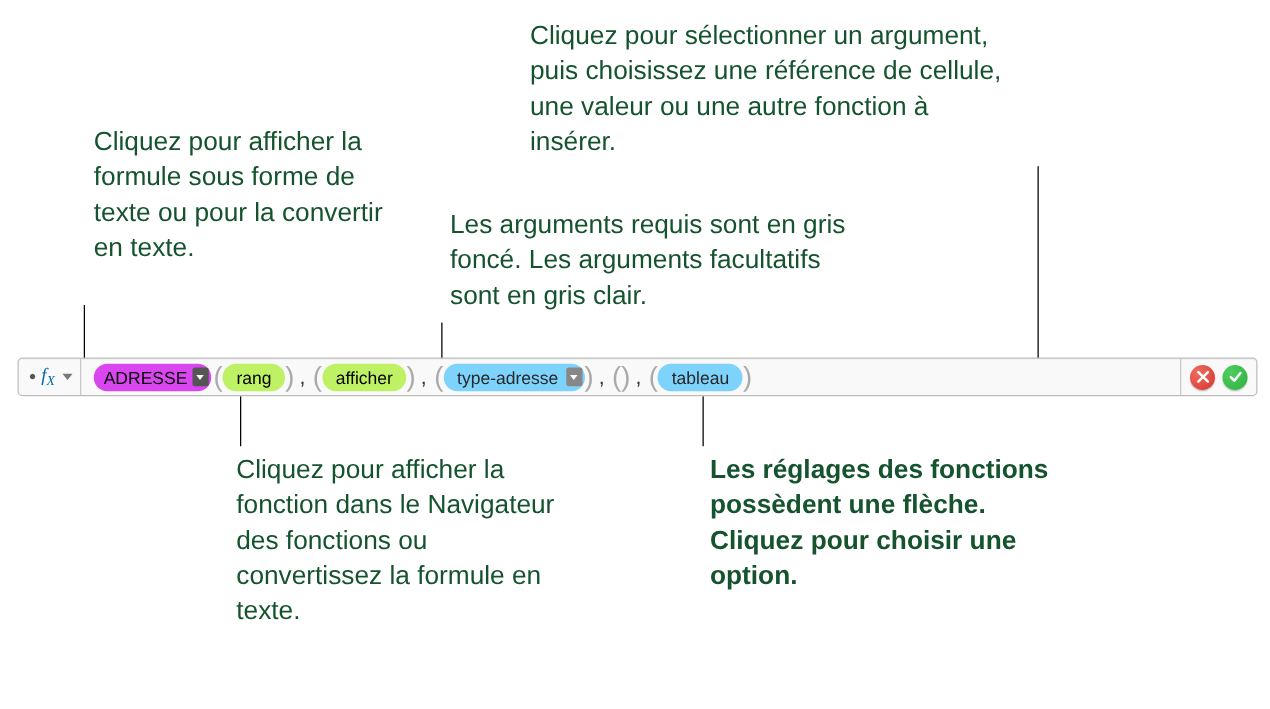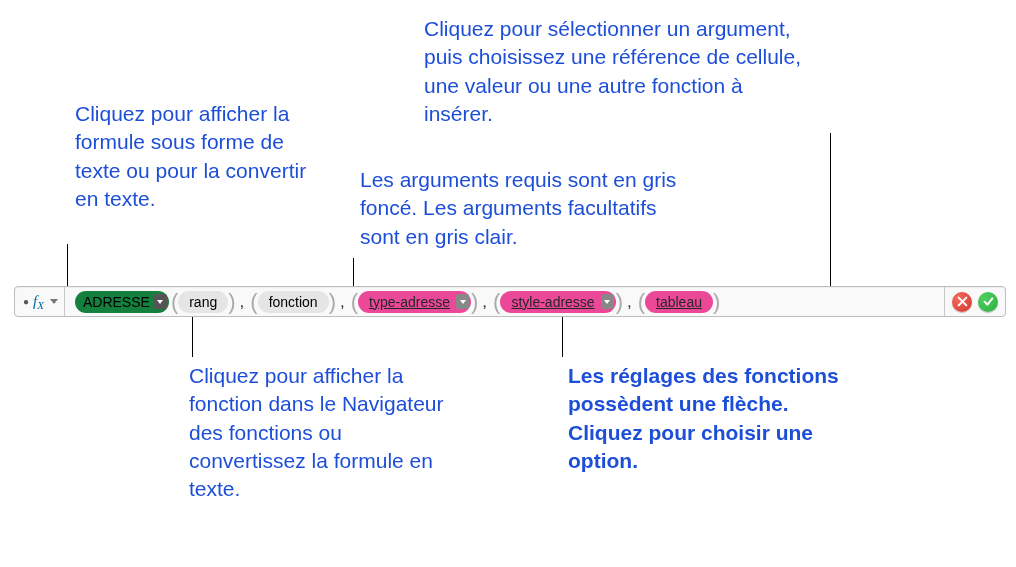--- a/index.html
+++ b/index.html
@@ -12,21 +12,21 @@
       background: #ffffff;
       width: 1016px;
       height: 567px;
       position: relative;
       overflow: hidden;
     }
     .callout {
       position: absolute;
       font-size: 21px;
       line-height: 1.35;
-      color: #1d4ed8;
+      color: #14532d;
       font-weight: 400;
     }
     .callout-line {
       position: absolute;
       background: #000;
     }
     .formula-bar {
       position: absolute;
       left: 14px;
       right: 10px;
@@ -87,21 +87,21 @@
       display: inline-flex;
       align-items: center;
       height: 22px;
       border-radius: 11px;
       padding: 0 11px;
       font-size: 14px;
       color: #000;
       background: #e0e0e0;
     }
     .token.func {
-      background: #15803d;
+      background: #d946ef;
       border: none;
       padding-right: 2px;
       padding-left: 8px;
     }
     .token.func .badge {
       width: 13px;
       height: 15px;
       background: #555;
       border-radius: 2px;
       margin-left: 4px;
@@ -110,27 +110,26 @@
       justify-content: center;
     }
     .token.func .badge .tri {
       width: 0;
       height: 0;
       border-left: 3px solid transparent;
       border-right: 3px solid transparent;
       border-top: 4px solid #fff;
     }
     .token.required {
-      background: #e5e5e5;
+      background: #bef264;
       color: #000;
     }
     .token.optional {
-      background: #ec4899;
+      background: #7dd3fc;
       color: #272727;
-      text-decoration: underline;
     }
     .token.with-dropdown {
       padding-right: 2px;
     }
     .token .badge2 {
       width: 13px;
       height: 15px;
       background: #777;
       border-radius: 2px;
       margin-left: 6px;
@@ -235,45 +234,39 @@
 
     <span class="paren-group">
       <span class="paren">(</span>
       <span class="token required">rang</span>
       <span class="paren">)</span>
     </span>
     <span class="comma">,</span>
 
     <span class="paren-group">
       <span class="paren">(</span>
-      <span class="token required">fonction</span>
+      <span class="token required">afficher</span>
       <span class="paren">)</span>
     </span>
     <span class="comma">,</span>
 
     <span class="paren-group">
       <span class="paren">(</span>
       <span class="token optional with-dropdown">
         <span>type-adresse</span>
         <span class="badge2">
             <span class="tri"></span>
           </span>
       </span>
       <span class="paren">)</span>
     </span>
     <span class="comma">,</span>
 
     <span class="paren-group">
       <span class="paren">(</span>
-      <span class="token optional with-dropdown">
-        <span>style-adresse</span>
-        <span class="badge2">
-            <span class="tri"></span>
-          </span>
-      </span>
       <span class="paren">)</span>
     </span>
     <span class="comma">,</span>
 
     <span class="paren-group">
       <span class="paren">(</span>
       <span class="token optional">tableau</span>
       <span class="paren">)</span>
     </span>
 

